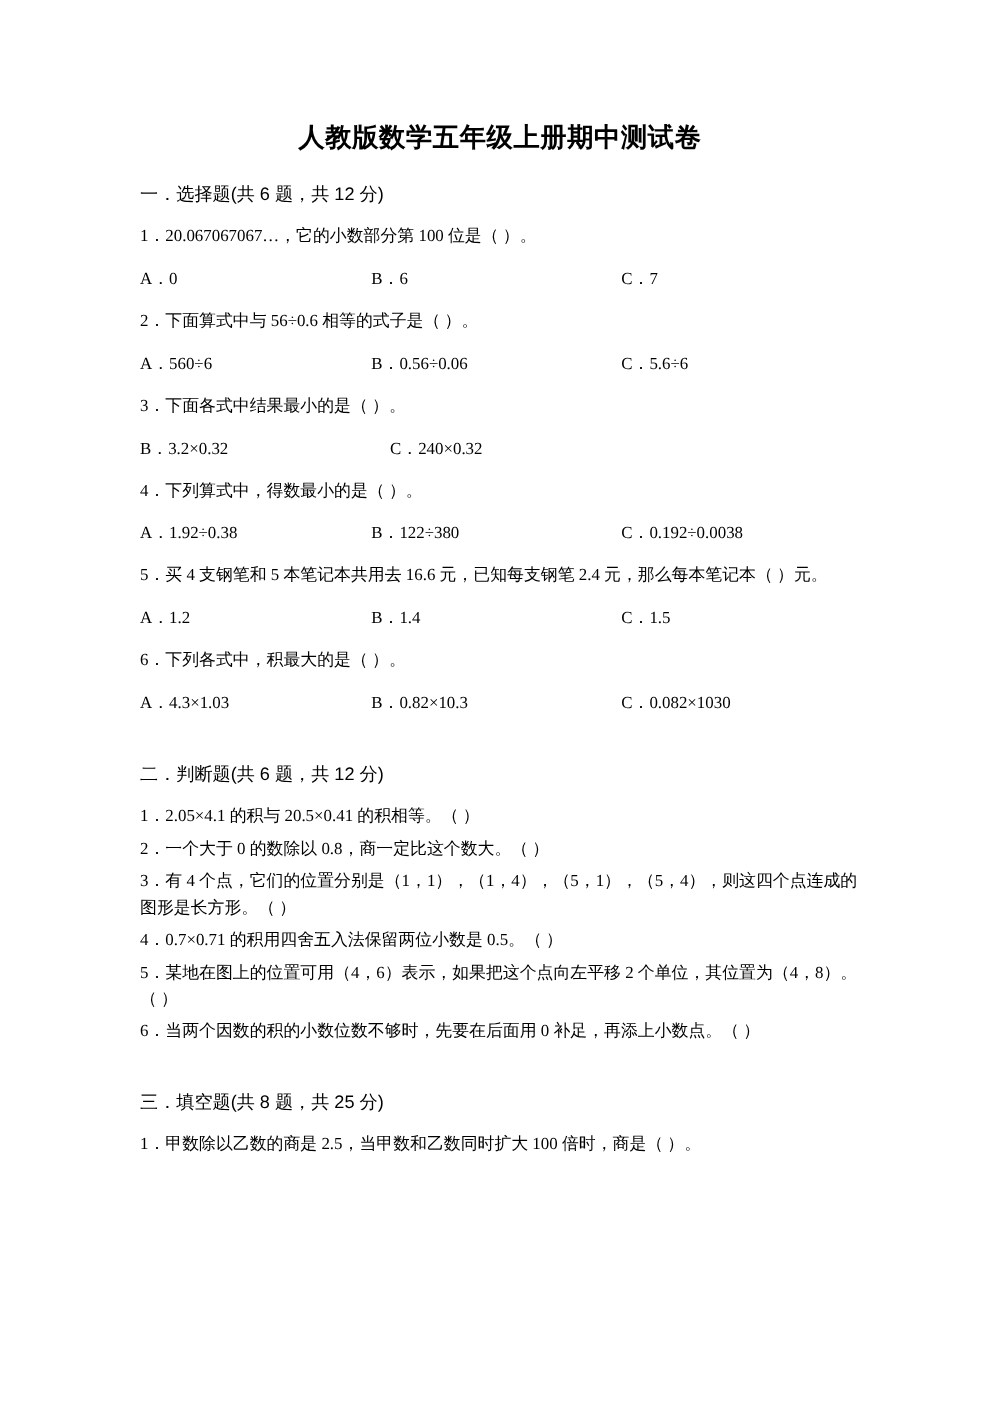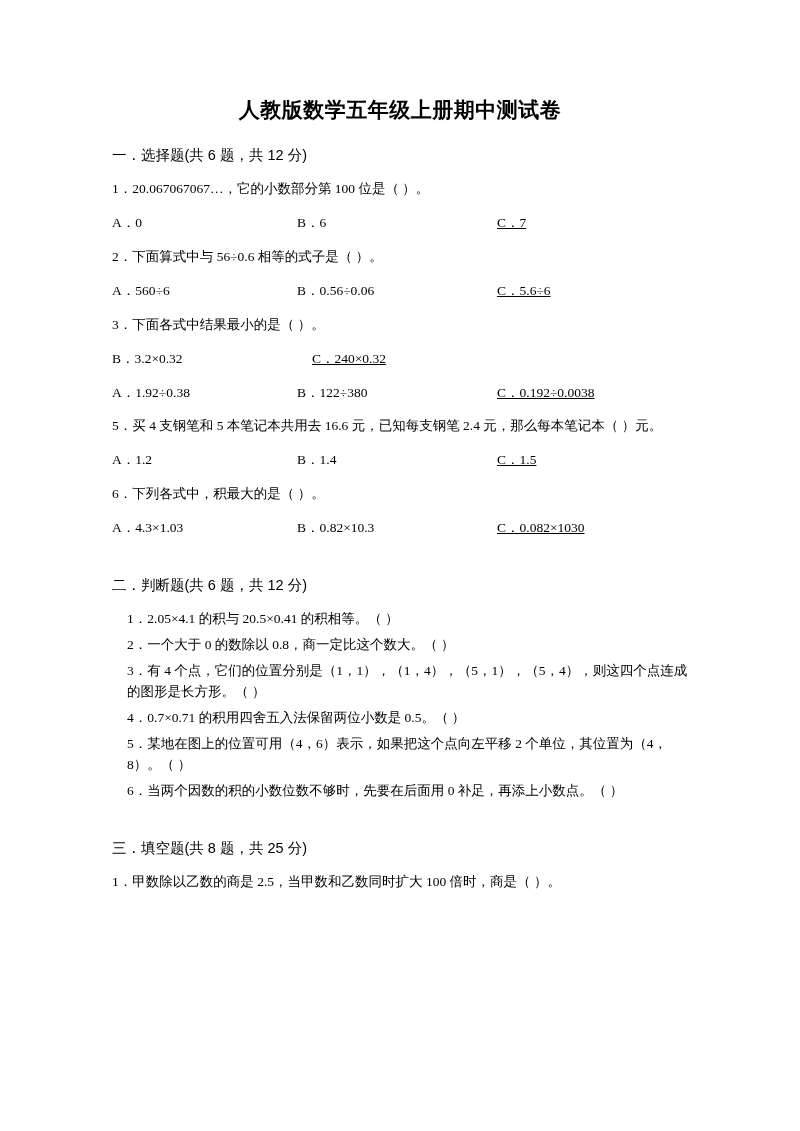--- a/index.html
+++ b/index.html
@@ -44,24 +44,23 @@
     display: flex;
     font-size: 13.5px;
     margin: 0 0 13px 0;
     line-height: 1.55;
   }
   .opts .opt {
     white-space: nowrap;
   }
   .opt-a { width: 185px; }
   .opt-b { width: 200px; }
-  .opt-c { width: auto; text-decoration: underline; }
+  .opt-c { width: auto; }
   .tf-list .q-line {
     margin-bottom: 5px;
-    margin-left: 15px;
   }
   .spacer-sm { height: 6px; }
   .spacer-md { height: 14px; }
 </style>
 </head>
 <body>
 
 <div class="page">
 
   <h1 class="doc-title">人教版数学五年级上册期中测试卷</h1>
@@ -81,20 +80,21 @@
     <span class="opt opt-b">B．0.56÷0.06</span>
     <span class="opt opt-c">C．5.6÷6</span>
   </div>
 
   <div class="q-line">3．下面各式中结果最小的是（      ）。</div>
   <div class="opts">
     <span class="opt opt-b">B．3.2×0.32</span>
     <span class="opt opt-c">C．240×0.32</span>
   </div>
 
+  <div class="q-line">4．下列算式中，得数最小的是（      ）。</div>
   <div class="opts">
     <span class="opt opt-a">A．1.92÷0.38</span>
     <span class="opt opt-b">B．122÷380</span>
     <span class="opt opt-c">C．0.192÷0.0038</span>
   </div>
 
   <div class="q-line">5．买 4 支钢笔和 5 本笔记本共用去 16.6 元，已知每支钢笔 2.4 元，那么每本笔记本（      ）元。</div>
   <div class="opts">
     <span class="opt opt-a">A．1.2</span>
     <span class="opt opt-b">B．1.4</span>

